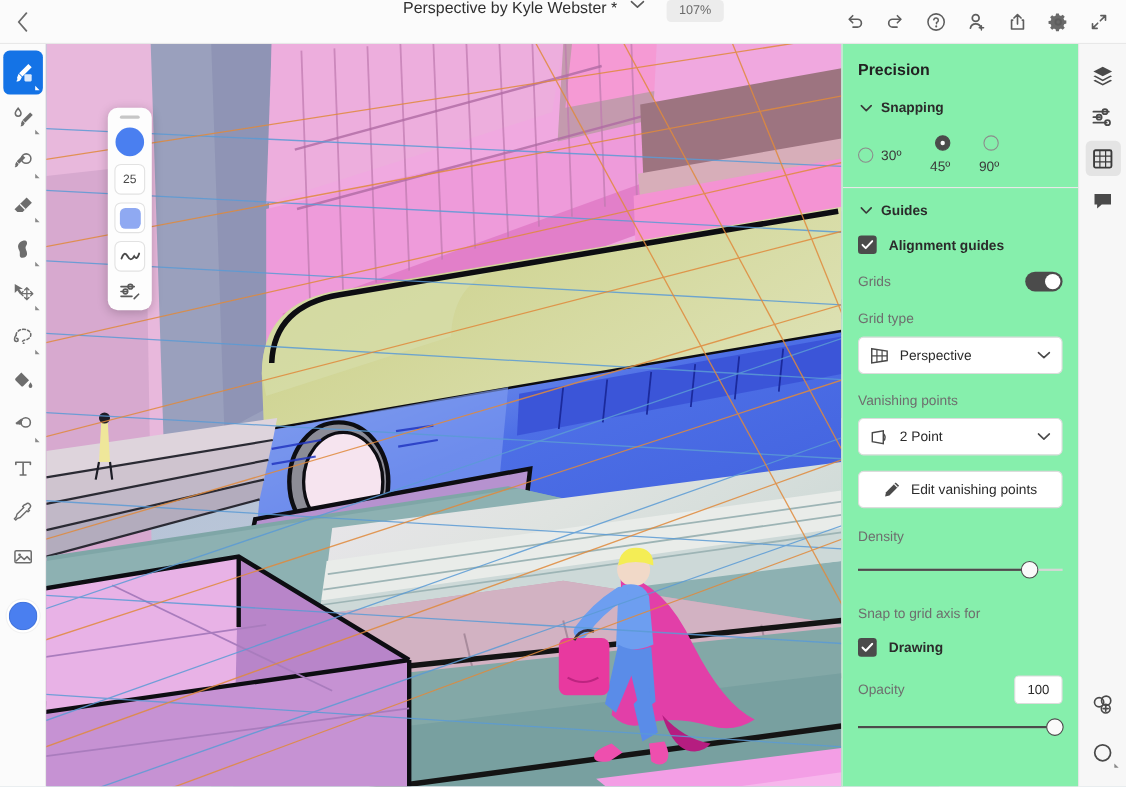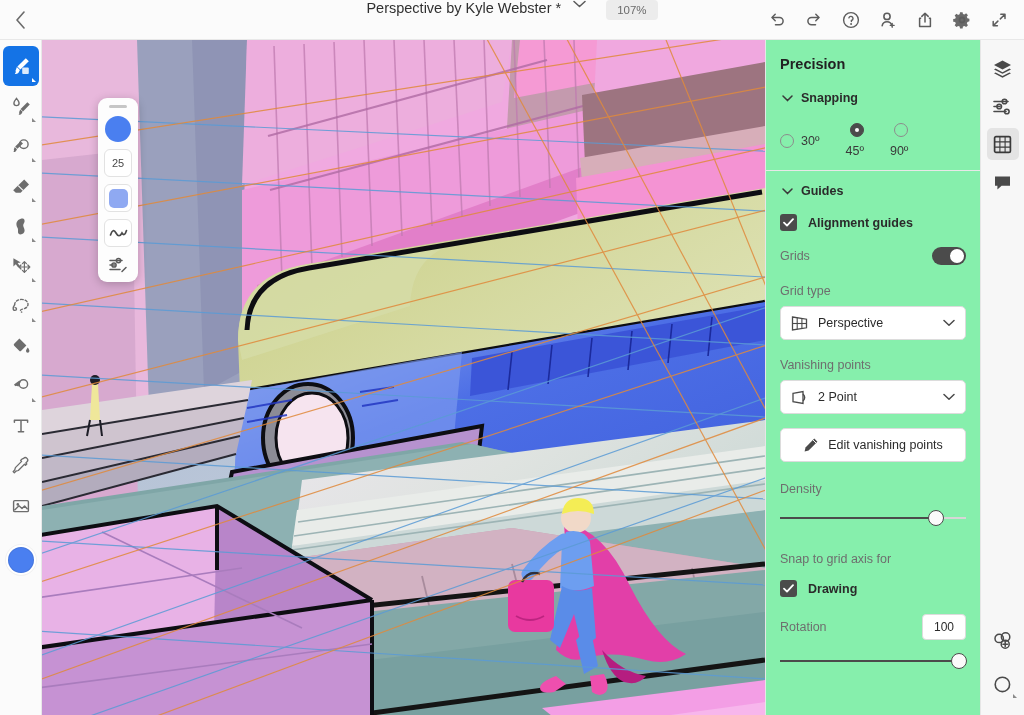--- a/index.html
+++ b/index.html
@@ -731,21 +731,21 @@
             <svg width="11" height="9" viewBox="0 0 11 9">
               <path d="M1 4.6 L4 7.6 L10 1.2" fill="none" stroke="#fff" stroke-width="1.8" stroke-linecap="round" stroke-linejoin="round"></path>
             </svg>
           </span>
           <span class="lbl-dark">Drawing</span>
         </div>
       </div>
 
       <div style="margin-top:17px;">
         <div class="row">
-          <span class="lbl">Rotation</span>
+          <span class="lbl">Opacity</span>
           <span class="num-field">100</span>
         </div>
         <div class="slider">
           <span class="track"></span>
           <span class="fill" id="opacity-fill" style="width: 96%;"></span>
           <span class="thumb" id="opacity-thumb" style="left: calc(96% - 8px);"></span>
         </div>
       </div>
     </div>
   </div>

